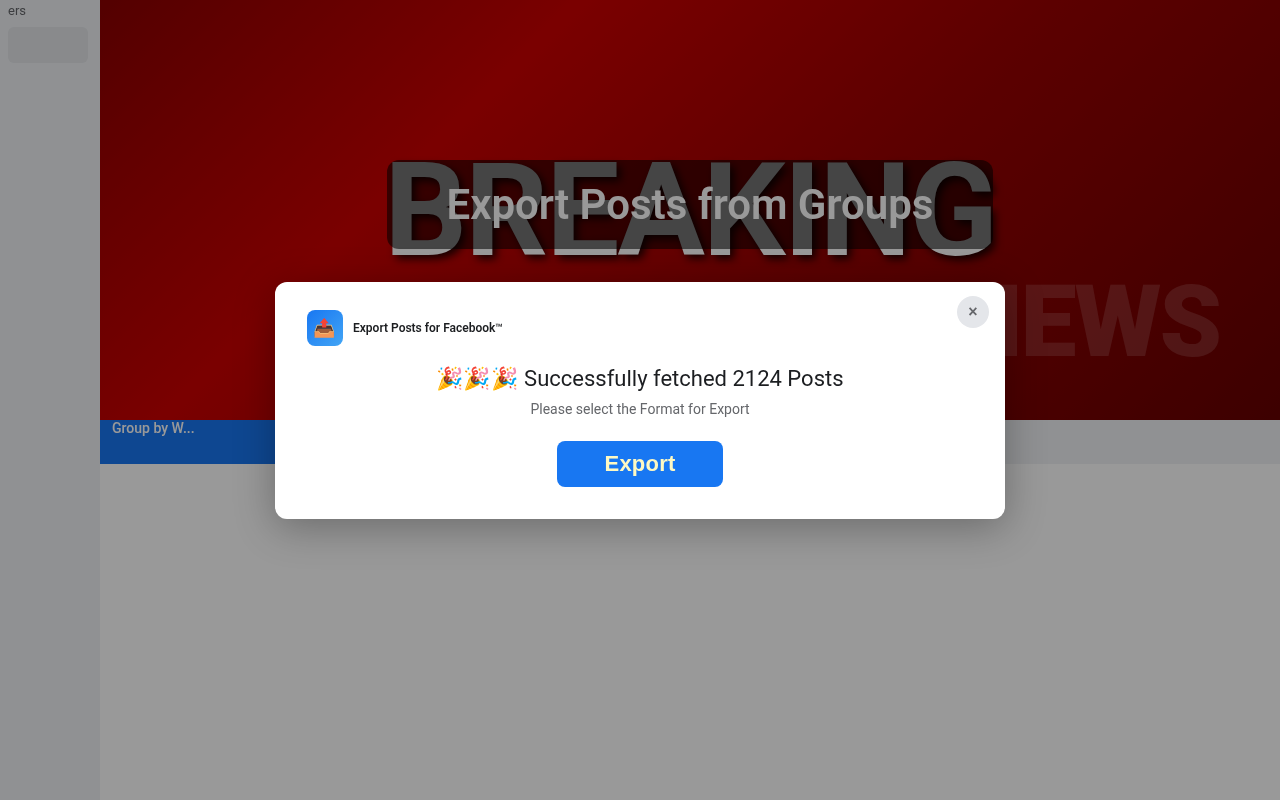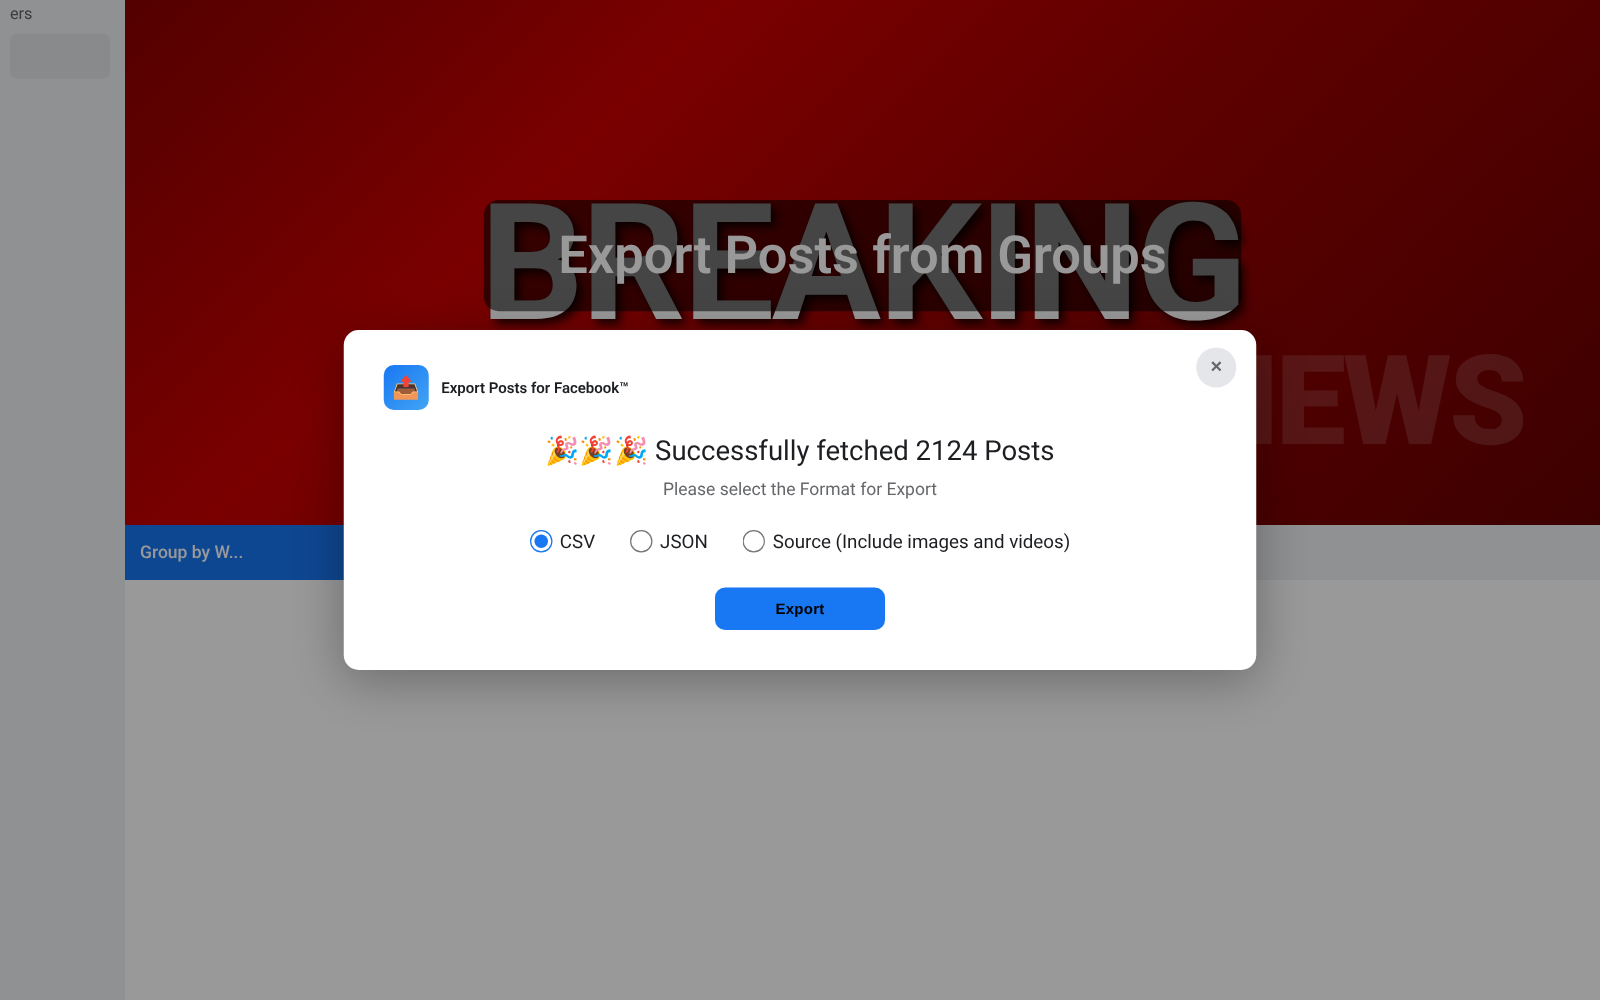--- a/index.html
+++ b/index.html
@@ -91,21 +91,20 @@
 
     
     .blue-banner {
       position: absolute;
       top: 420px;
       left: 100px;
       width: 260px;
       height: 44px;
       background: #1877f2;
       display: flex;
-      align-items: center;
       padding: 0 12px;
     }
     .blue-banner-text {
       color: #fff;
       font-size: 14px;
       font-weight: 500;
     }
 
     
     .group-content {
@@ -217,25 +216,25 @@
       width: 18px;
       height: 18px;
       accent-color: #1877f2;
       cursor: pointer;
     }
 
     .export-btn {
       display: block;
       margin: 0 auto;
       background: #1877f2;
-      color: #000000;
+      color: #fef9c3;
       border: none;
       border-radius: 8px;
       padding: 10px 48px;
-      font-size: 12px;
+      font-size: 22px;
       font-weight: 600;
       cursor: pointer;
       letter-spacing: 0.2px;
     }
   </style>
 </head>
 <body>
 
 <div class="sidebar">
   <span class="sidebar-text">ers</span>
@@ -292,31 +291,17 @@
       <span class="modal-app-name">Export Posts for Facebook™</span>
     </div>
 
     <div class="modal-success">
       <span>🎉🎉🎉</span>
       <span>Successfully fetched 2124 Posts</span>
     </div>
 
     <div class="modal-subtitle">Please select the Format for Export</div>
 
-    <div class="modal-options">
-      <label class="radio-option">
-        <input class="radio-input" type="radio" name="format" value="csv" checked="" style="">
-        <span>CSV</span>
-      </label>
-      <label class="radio-option">
-        <input class="radio-input" type="radio" name="format" value="json" style="">
-        <span>JSON</span>
-      </label>
-      <label class="radio-option">
-        <input class="radio-input" type="radio" name="format" value="source" style="">
-        <span>Source (Include images and videos)</span>
-      </label>
-    </div>
 
     <button class="export-btn">Export</button>
 
   </div>
 </div>
 
 </body></html>

